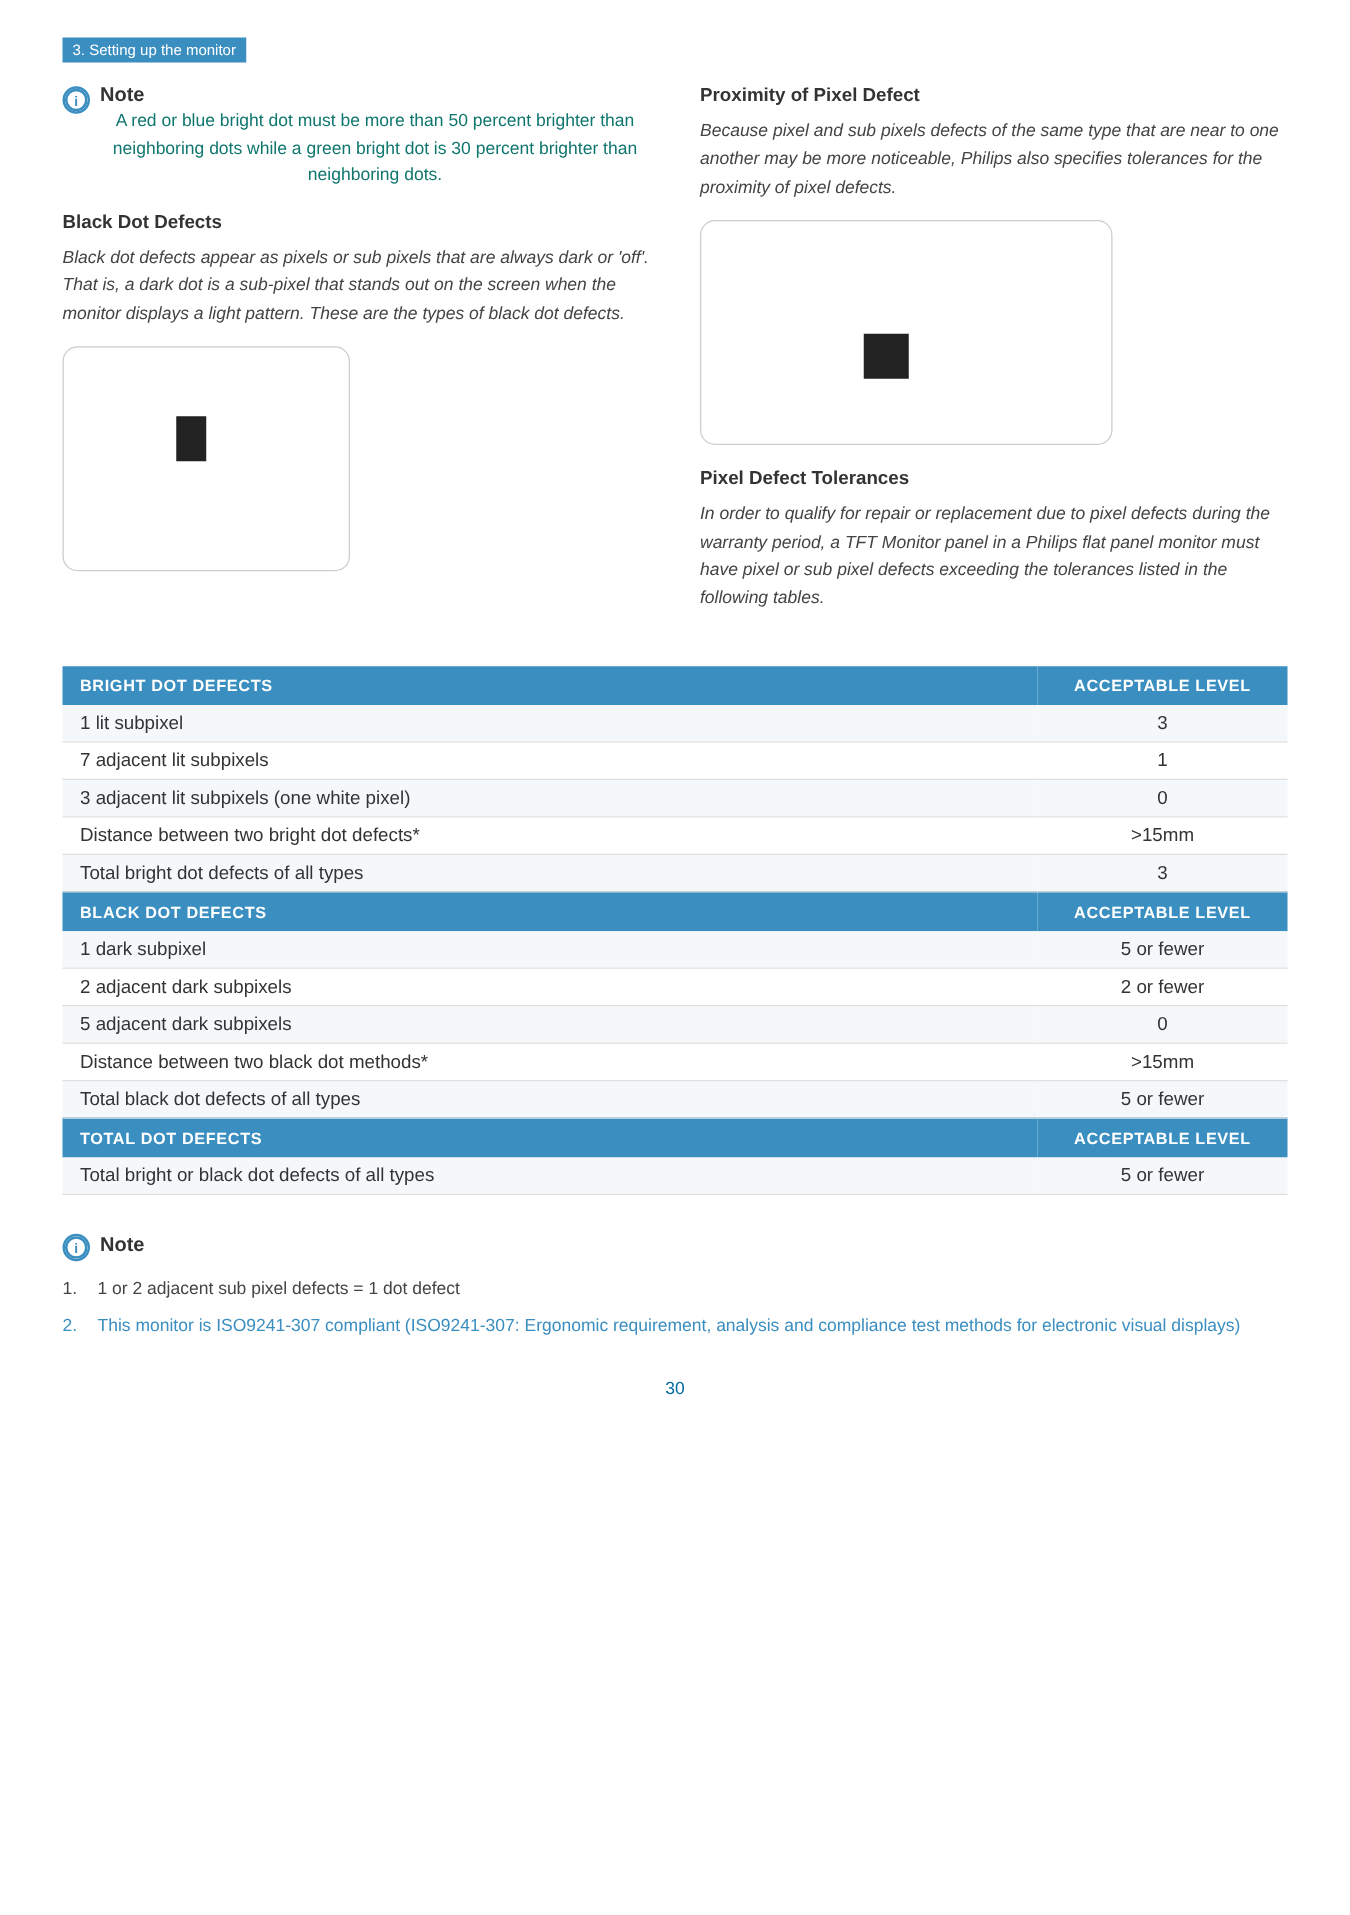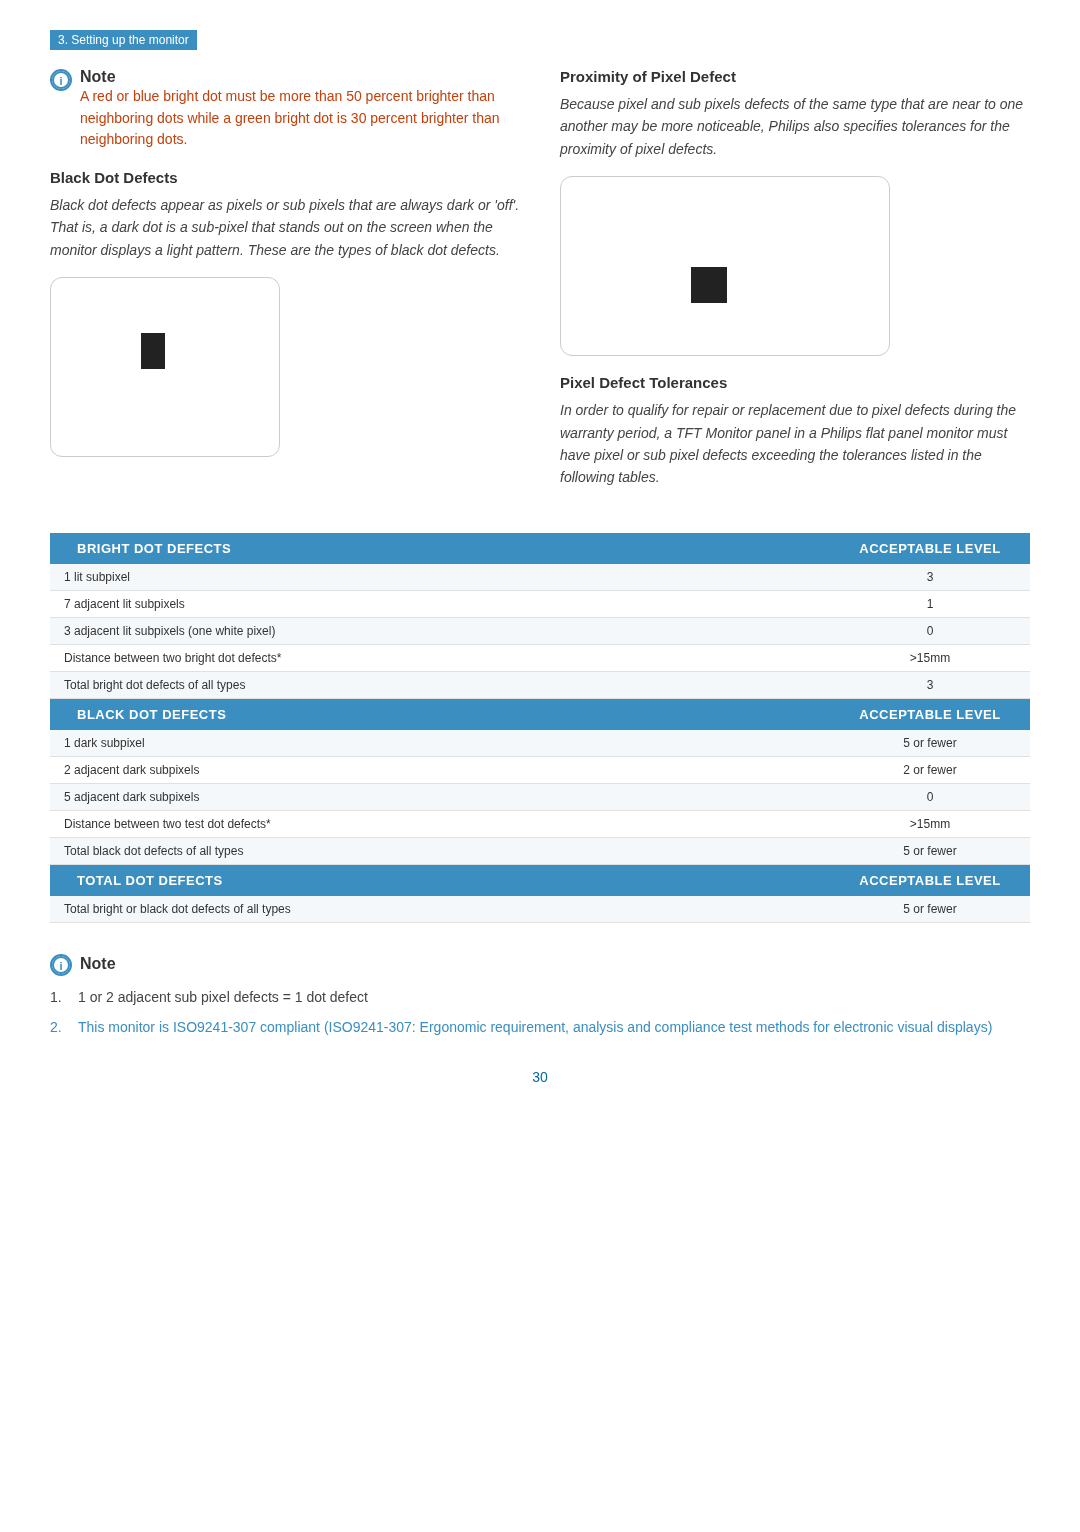--- a/index.html
+++ b/index.html
@@ -59,23 +59,24 @@
       font-weight: bold;
       flex-shrink: 0;
       margin-top: 1px;
     }
     .note-label {
       font-size: 16px;
       font-weight: bold;
       color: #333;
     }
     .note-text {
-      color: #c2410c;
+      color: #0f766e;
       font-size: 14px;
       line-height: 1.55;
+      text-align: center;
     }
 
     
     .section-title {
       font-weight: bold;
       font-size: 15px;
       color: #333;
       margin-bottom: 8px;
     }
 
@@ -123,26 +124,26 @@
     .defect-table {
       width: 100%;
       border-collapse: collapse;
       margin-bottom: 30px;
     }
     .defect-table tr.header-row td {
       background: #3a8ec0;
       color: #fff;
       font-weight: bold;
       font-size: 13px;
-      padding: 8px 27px;
+      padding: 8px 14px;
       letter-spacing: 0.5px;
     }
     .defect-table tr.data-row td {
       padding: 6px 14px;
-      font-size: 12px;
+      font-size: 15px;
       border-bottom: 1px solid #e0e0e0;
       color: #333;
     }
     .defect-table tr.data-row:nth-child(even) td {
       background: #f5f8fb;
     }
     .defect-table tr.data-row:nth-child(odd) td {
       background: #ffffff;
     }
     .defect-table td.value-col {
@@ -277,21 +278,21 @@
         </tr>
         <tr class="data-row">
           <td>2 adjacent dark subpixels</td>
           <td class="value-col">2 or fewer</td>
         </tr>
         <tr class="data-row">
           <td>5 adjacent dark subpixels</td>
           <td class="value-col">0</td>
         </tr>
         <tr class="data-row">
-          <td>Distance between two test dot defects*</td>
+          <td>Distance between two black dot methods*</td>
           <td class="value-col">&gt;15mm</td>
         </tr>
         <tr class="data-row">
           <td>Total black dot defects of all types</td>
           <td class="value-col">5 or fewer</td>
         </tr>
         <tr class="header-row">
           <td>TOTAL DOT DEFECTS</td>
           <td class="value-col">ACCEPTABLE LEVEL</td>
         </tr>

